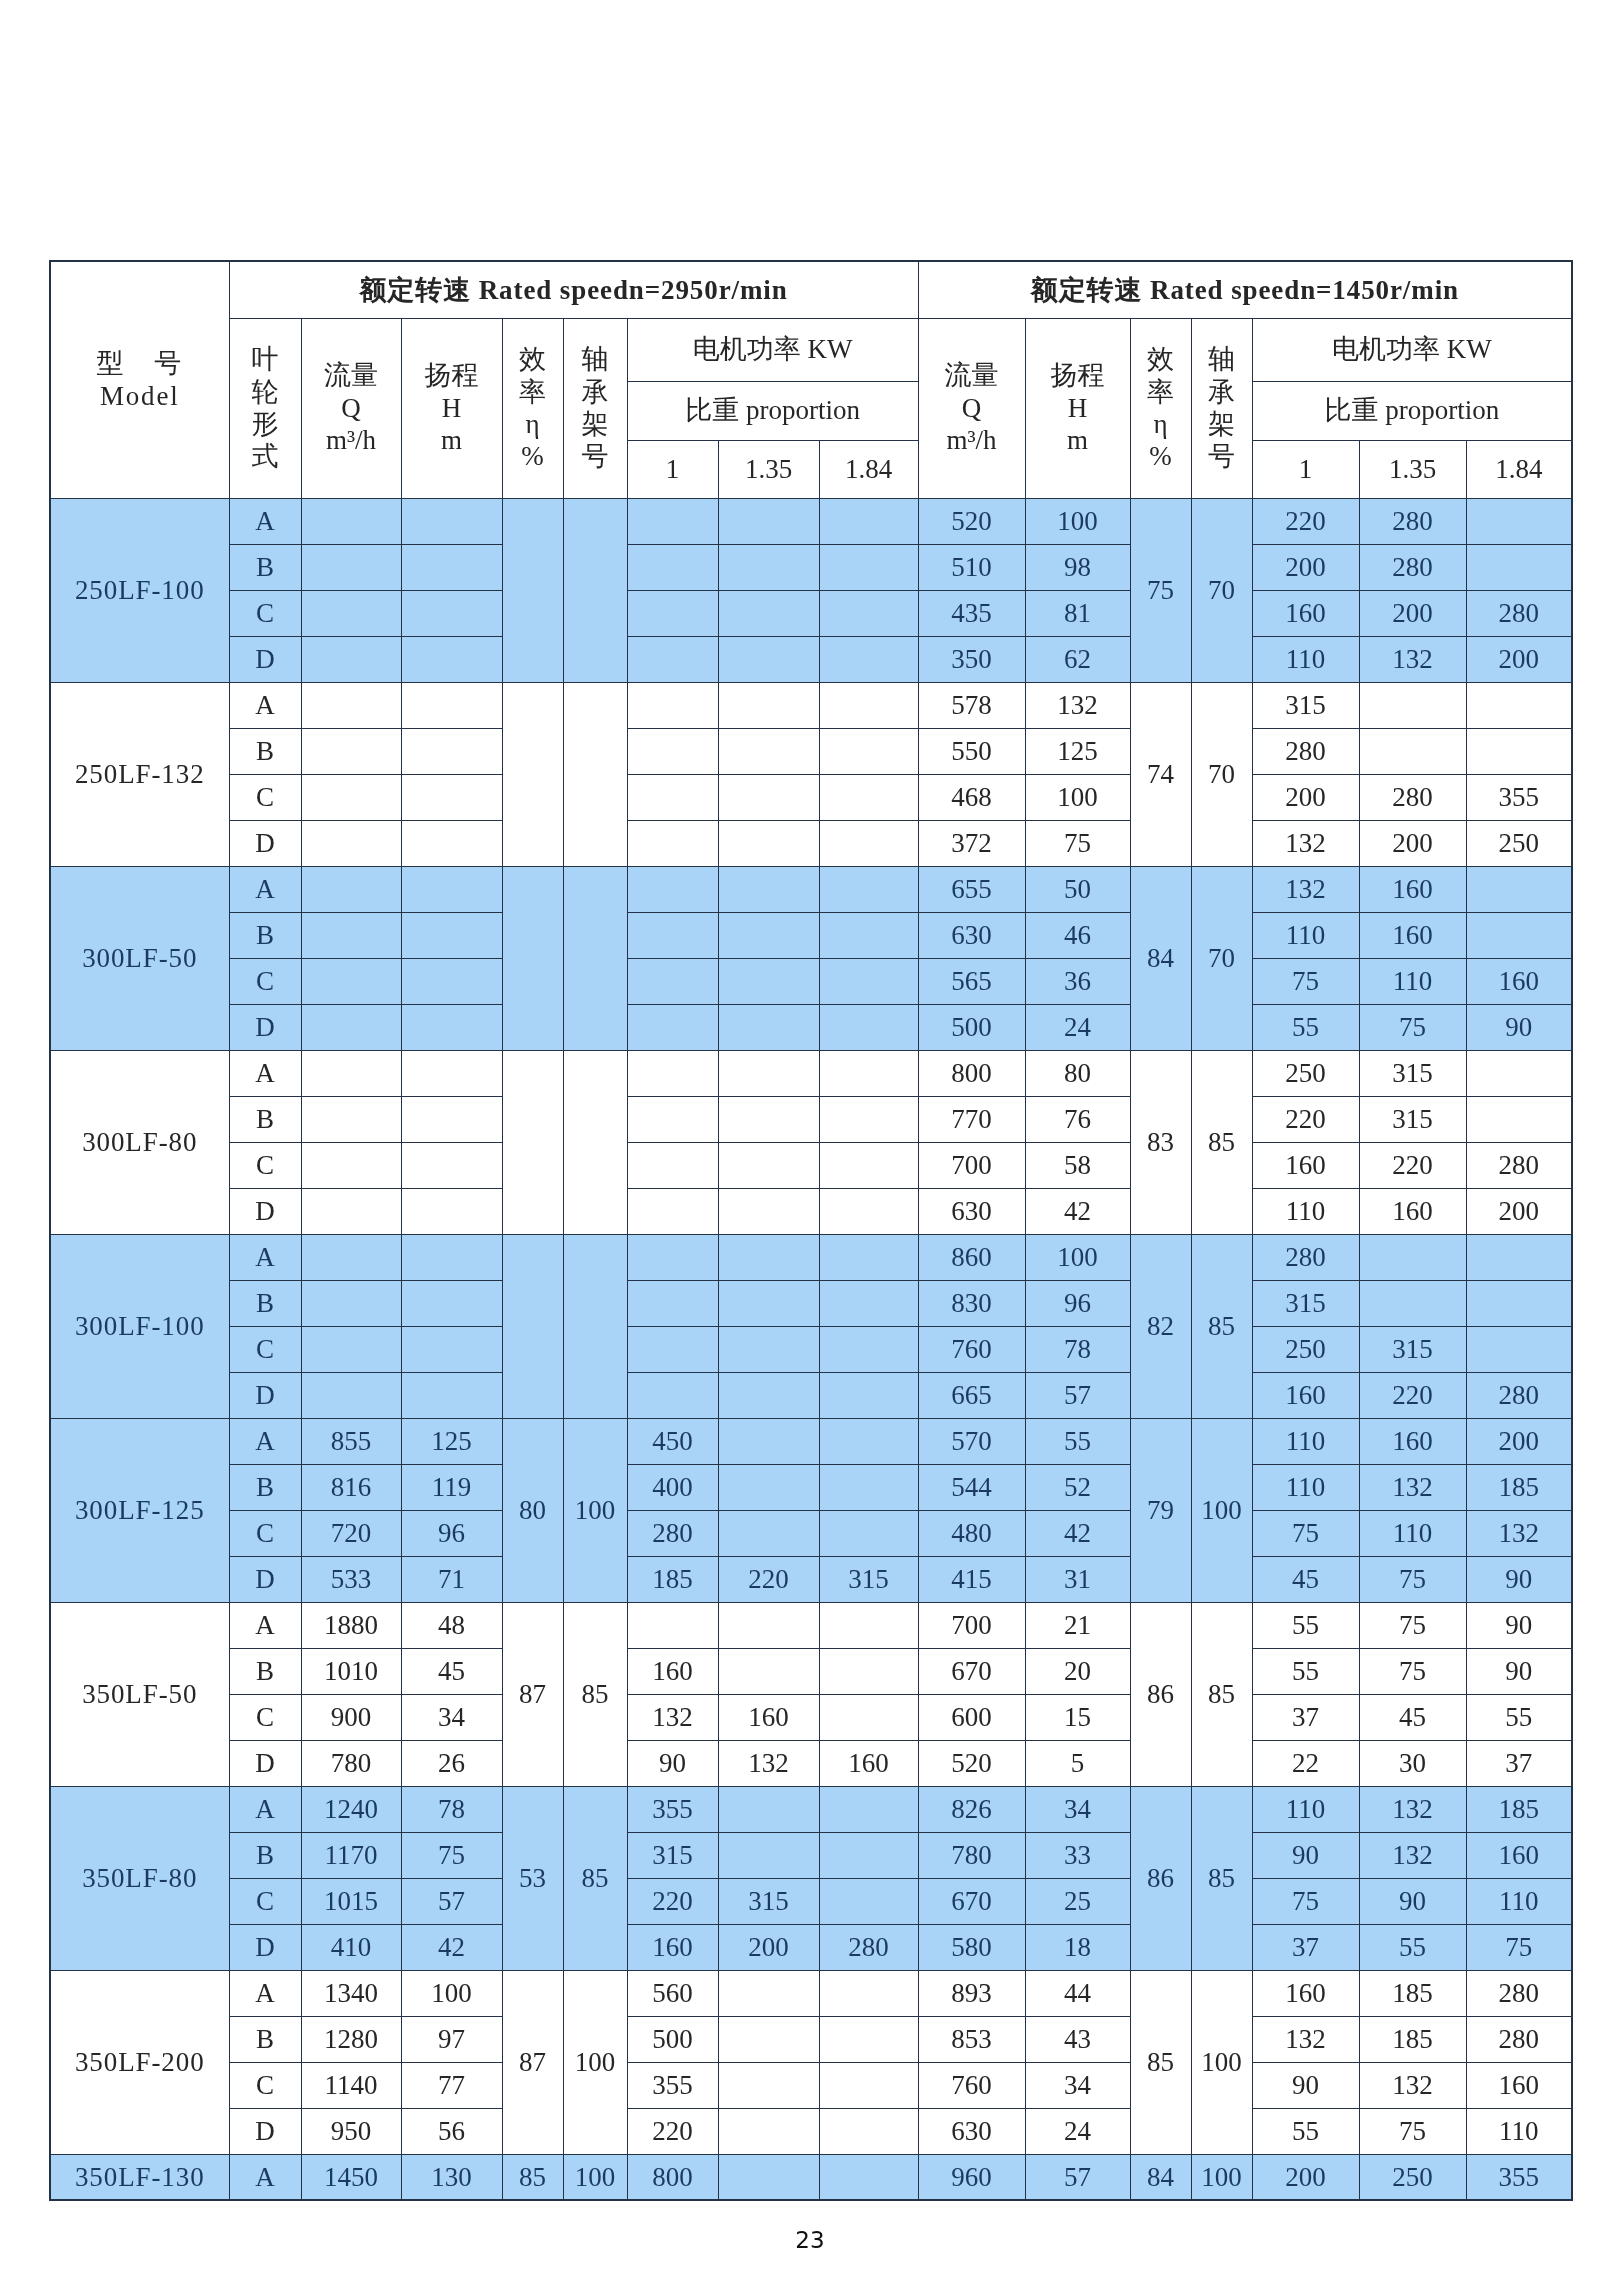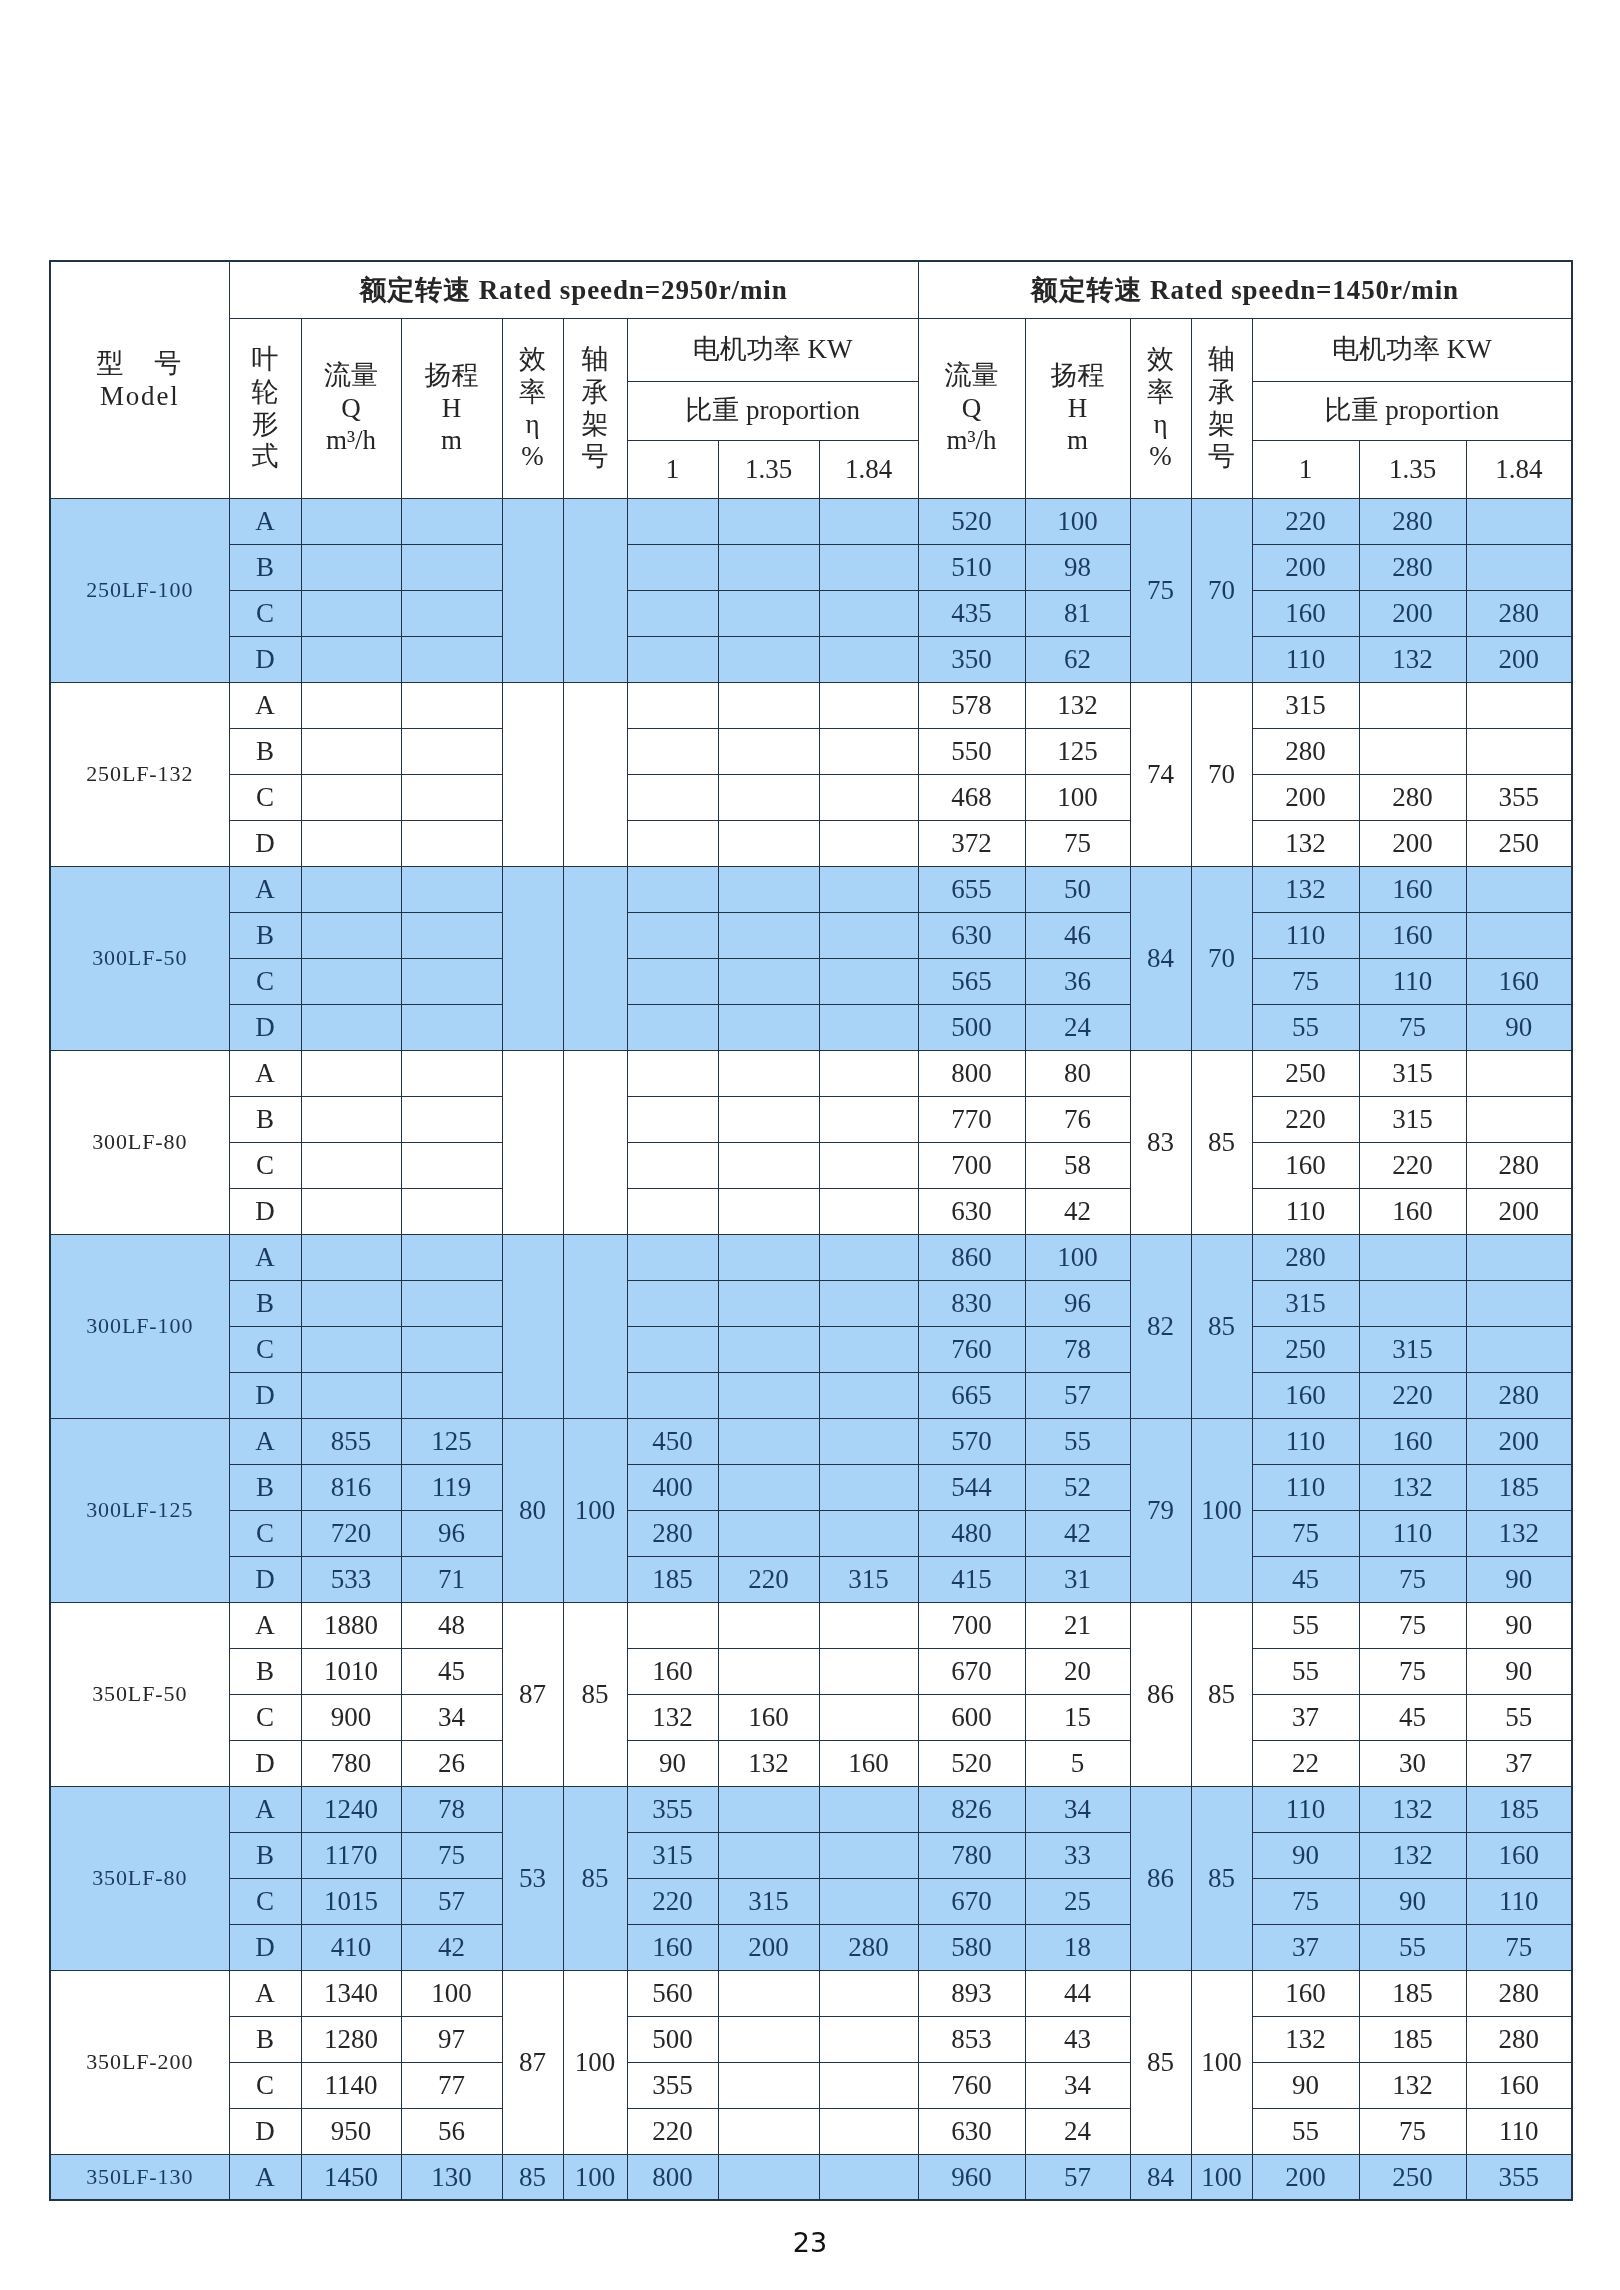--- a/index.html
+++ b/index.html
@@ -26,29 +26,29 @@
   thead tr.r3 { height:59px; }
   thead tr.r4 { height:58px; }
   tbody tr { height:46px; }
 
   td.speed-head { font-weight:bold; font-size:28px; letter-spacing:0.9px; }
   td.model-head { white-space:pre-line; font-size:28px; line-height:1.9; letter-spacing:1.8px;margin-top:24px; }
   td.vlabel { white-space:pre-line; font-size:26px; line-height:1.5; padding:1.8px 0; }
   td.plain-head { font-size:26px; }
   td.prop-num { font-size:26px; }
 
-  tbody td.model-cell { font-size:22px; letter-spacing:0.9px; }
+  tbody td.model-cell { font-size:27px; letter-spacing:0.9px; }
   tbody tr.hl { background:#a9d3f7; }
   tbody tr.hl td { color:#1b3a5f; }
 
   .page-number {
     position:absolute; left:0; right:0; top:2227px;
     text-align:center;
     font-family:"DejaVu Sans", "Liberation Sans", sans-serif;
-    font-size:27px; color:#111111;
+    font-size:23px; color:#111111;
   }
 </style>
 </head>
 <body>
 
 <div class="sheet">
 
   <table class="spec">
     <colgroup>
       <col style="width:179px">

